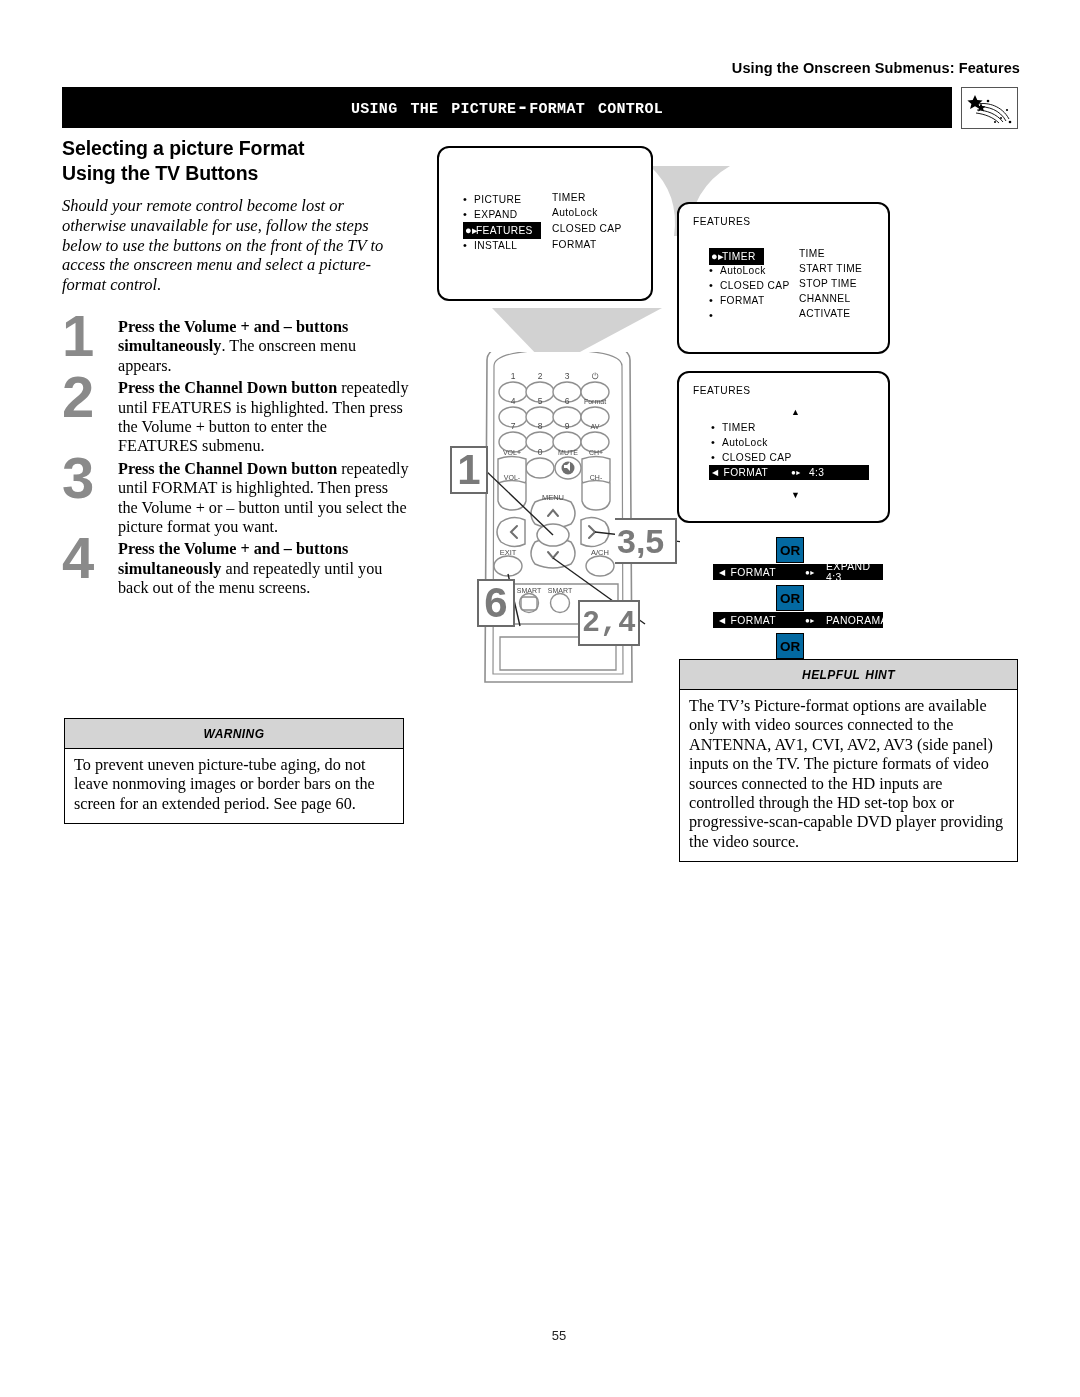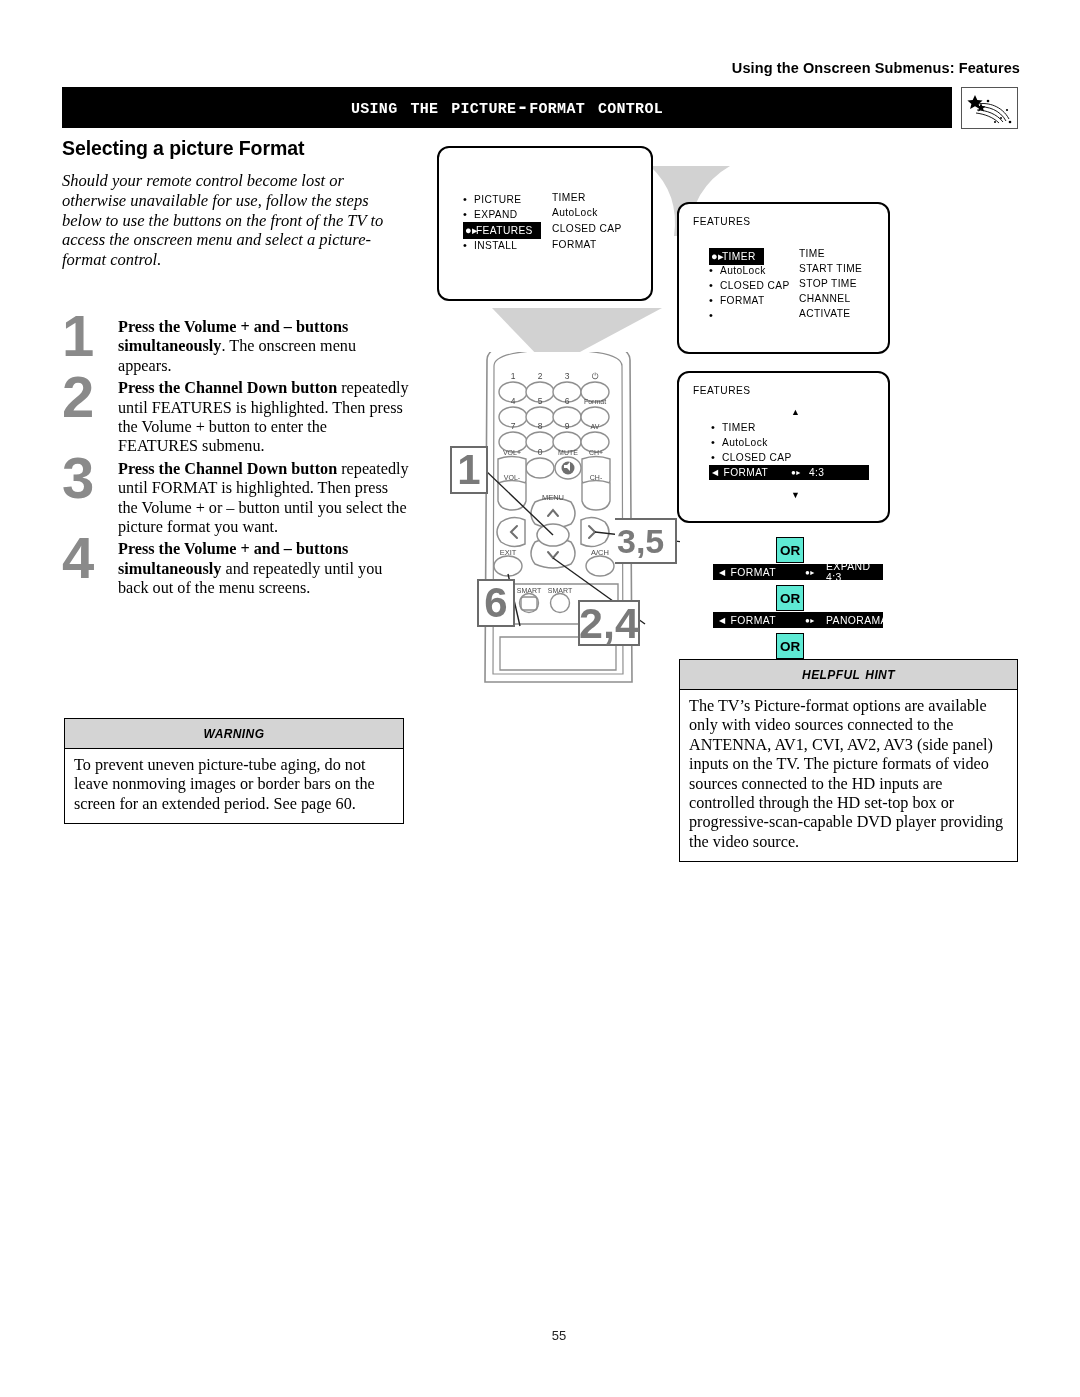--- a/index.html
+++ b/index.html
@@ -220,21 +220,21 @@
     font-size: 10.2px;
     letter-spacing: 0.4px;
   }
 
   
   .or-box {
     position: absolute;
     width: 28px;
     height: 26px;
     border: 1.6px solid #000;
-    background: #5eead4;
+    background: #0369a1;
     box-sizing: border-box;
     font-family: "Liberation Sans", sans-serif;
     font-weight: bold;
     font-size: 13.5px;
     display: flex;
     align-items: center;
     justify-content: center;
   }
   .format-bar {
     position: absolute;
@@ -284,21 +284,21 @@
     color: #7a7a7a;
     display: flex;
     align-items: center;
     justify-content: center;
     box-sizing: border-box;
     line-height: 1;
   }
   #callout-1 { left: 450px; top: 446px; width: 38px; height: 48px; font-size: 42px; }
   #callout-6 { left: 477px; top: 579px; width: 38px; height: 48px; font-size: 42px; }
   #callout-35 { left: 615px; top: 518px; width: 62px; height: 46px; font-size: 34px; border-left: none; justify-content: flex-start; padding-left: 2px;}
-  #callout-24 { left: 578px; top: 600px; width: 62px; height: 46px; font-size: 43px; }
+  #callout-24 { left: 578px; top: 600px; width: 62px; height: 46px; font-size: 30px; font-family: Liberation Mono, monospace; }
 </style>
 </head>
 <body>
 
 <div id="running-head">Using the Onscreen Submenus: Features</div>
 
 <div id="title-bar">
   <div class="title-text">Using the Picture-format Control</div>
 </div>
 <div id="chapter-badge">
@@ -317,20 +317,21 @@
       <circle cx="48" cy="34" r="1.3"></circle>
       <circle cx="39" cy="30" r="1"></circle>
       <circle cx="33" cy="34" r="1"></circle>
     </g>
   </svg>
 </div>
 
 <div id="left-col">
   <div id="section-heading">
     <div>Selecting a picture Format</div>
+    <div>Using the TV Buttons</div>
   </div>
   <p id="intro-paragraph">Should your remote control become lost or otherwise unavailable for use, follow the steps below to use the buttons on the front of the TV to access the onscreen menu and select a picture-format control.</p>
 </div>
 
 <div id="steps">
   <div class="step">
     <div class="step-num">1</div>
     <div class="step-body"><b>Press the Volume + and – buttons simultaneously</b><span>. The onscreen menu appears.</span></div>
   </div>
   <div class="step">

